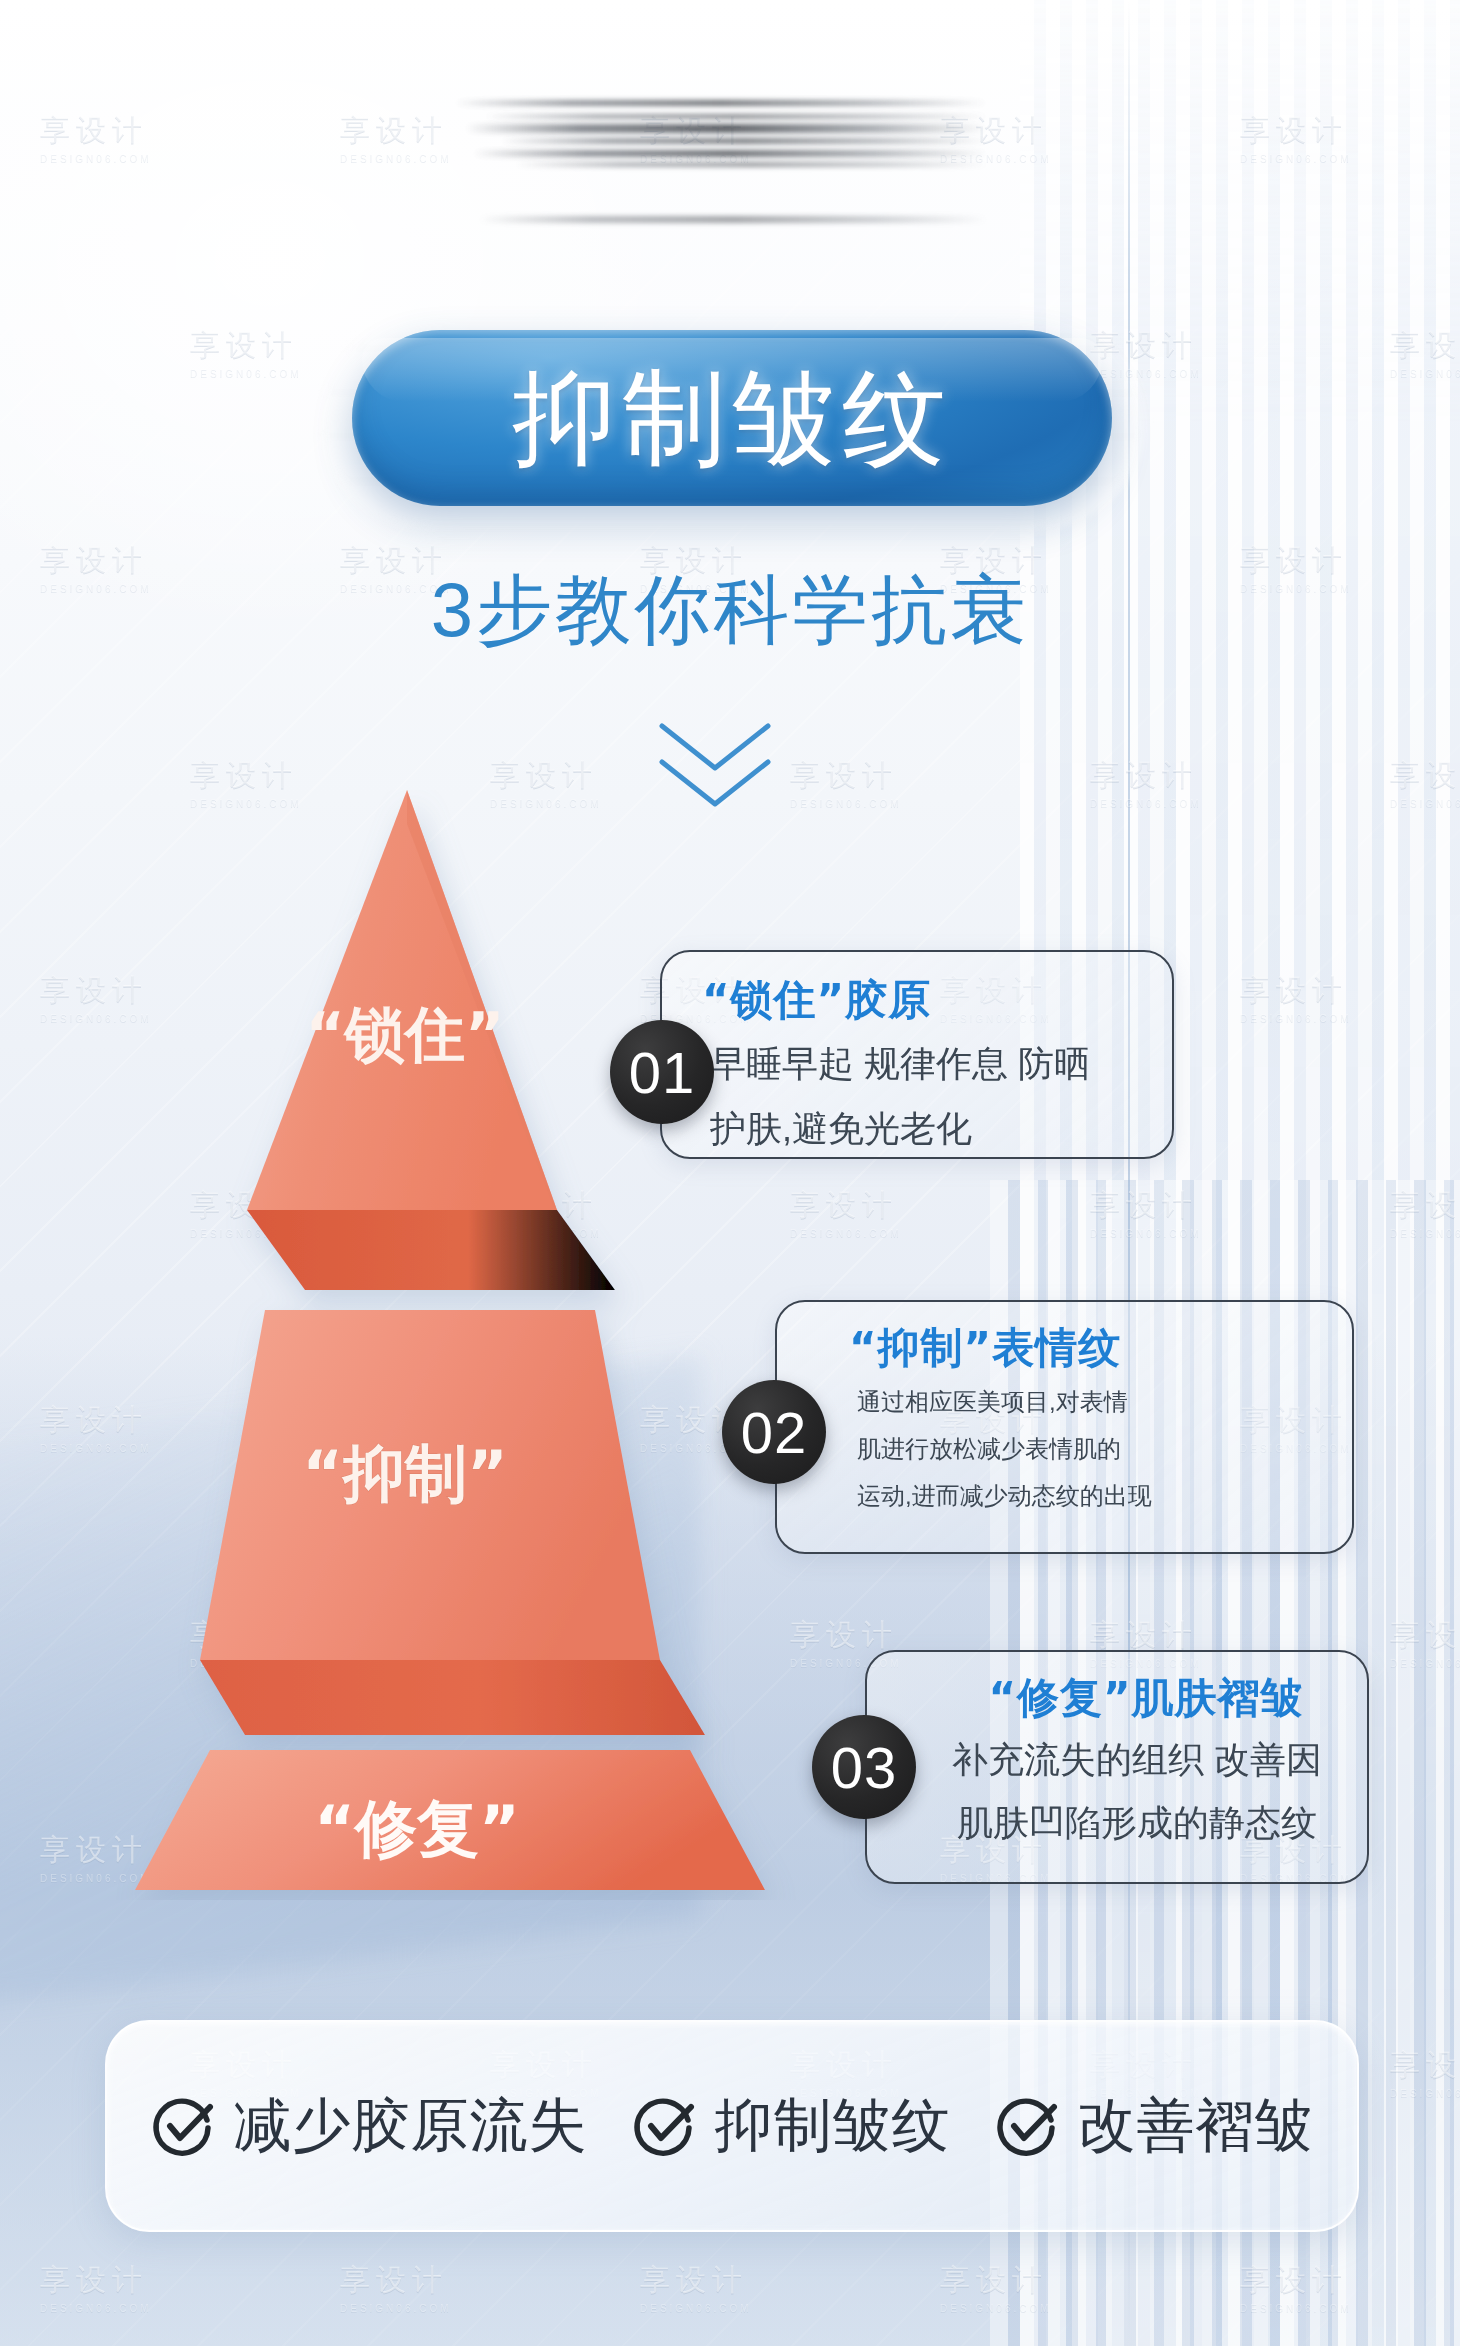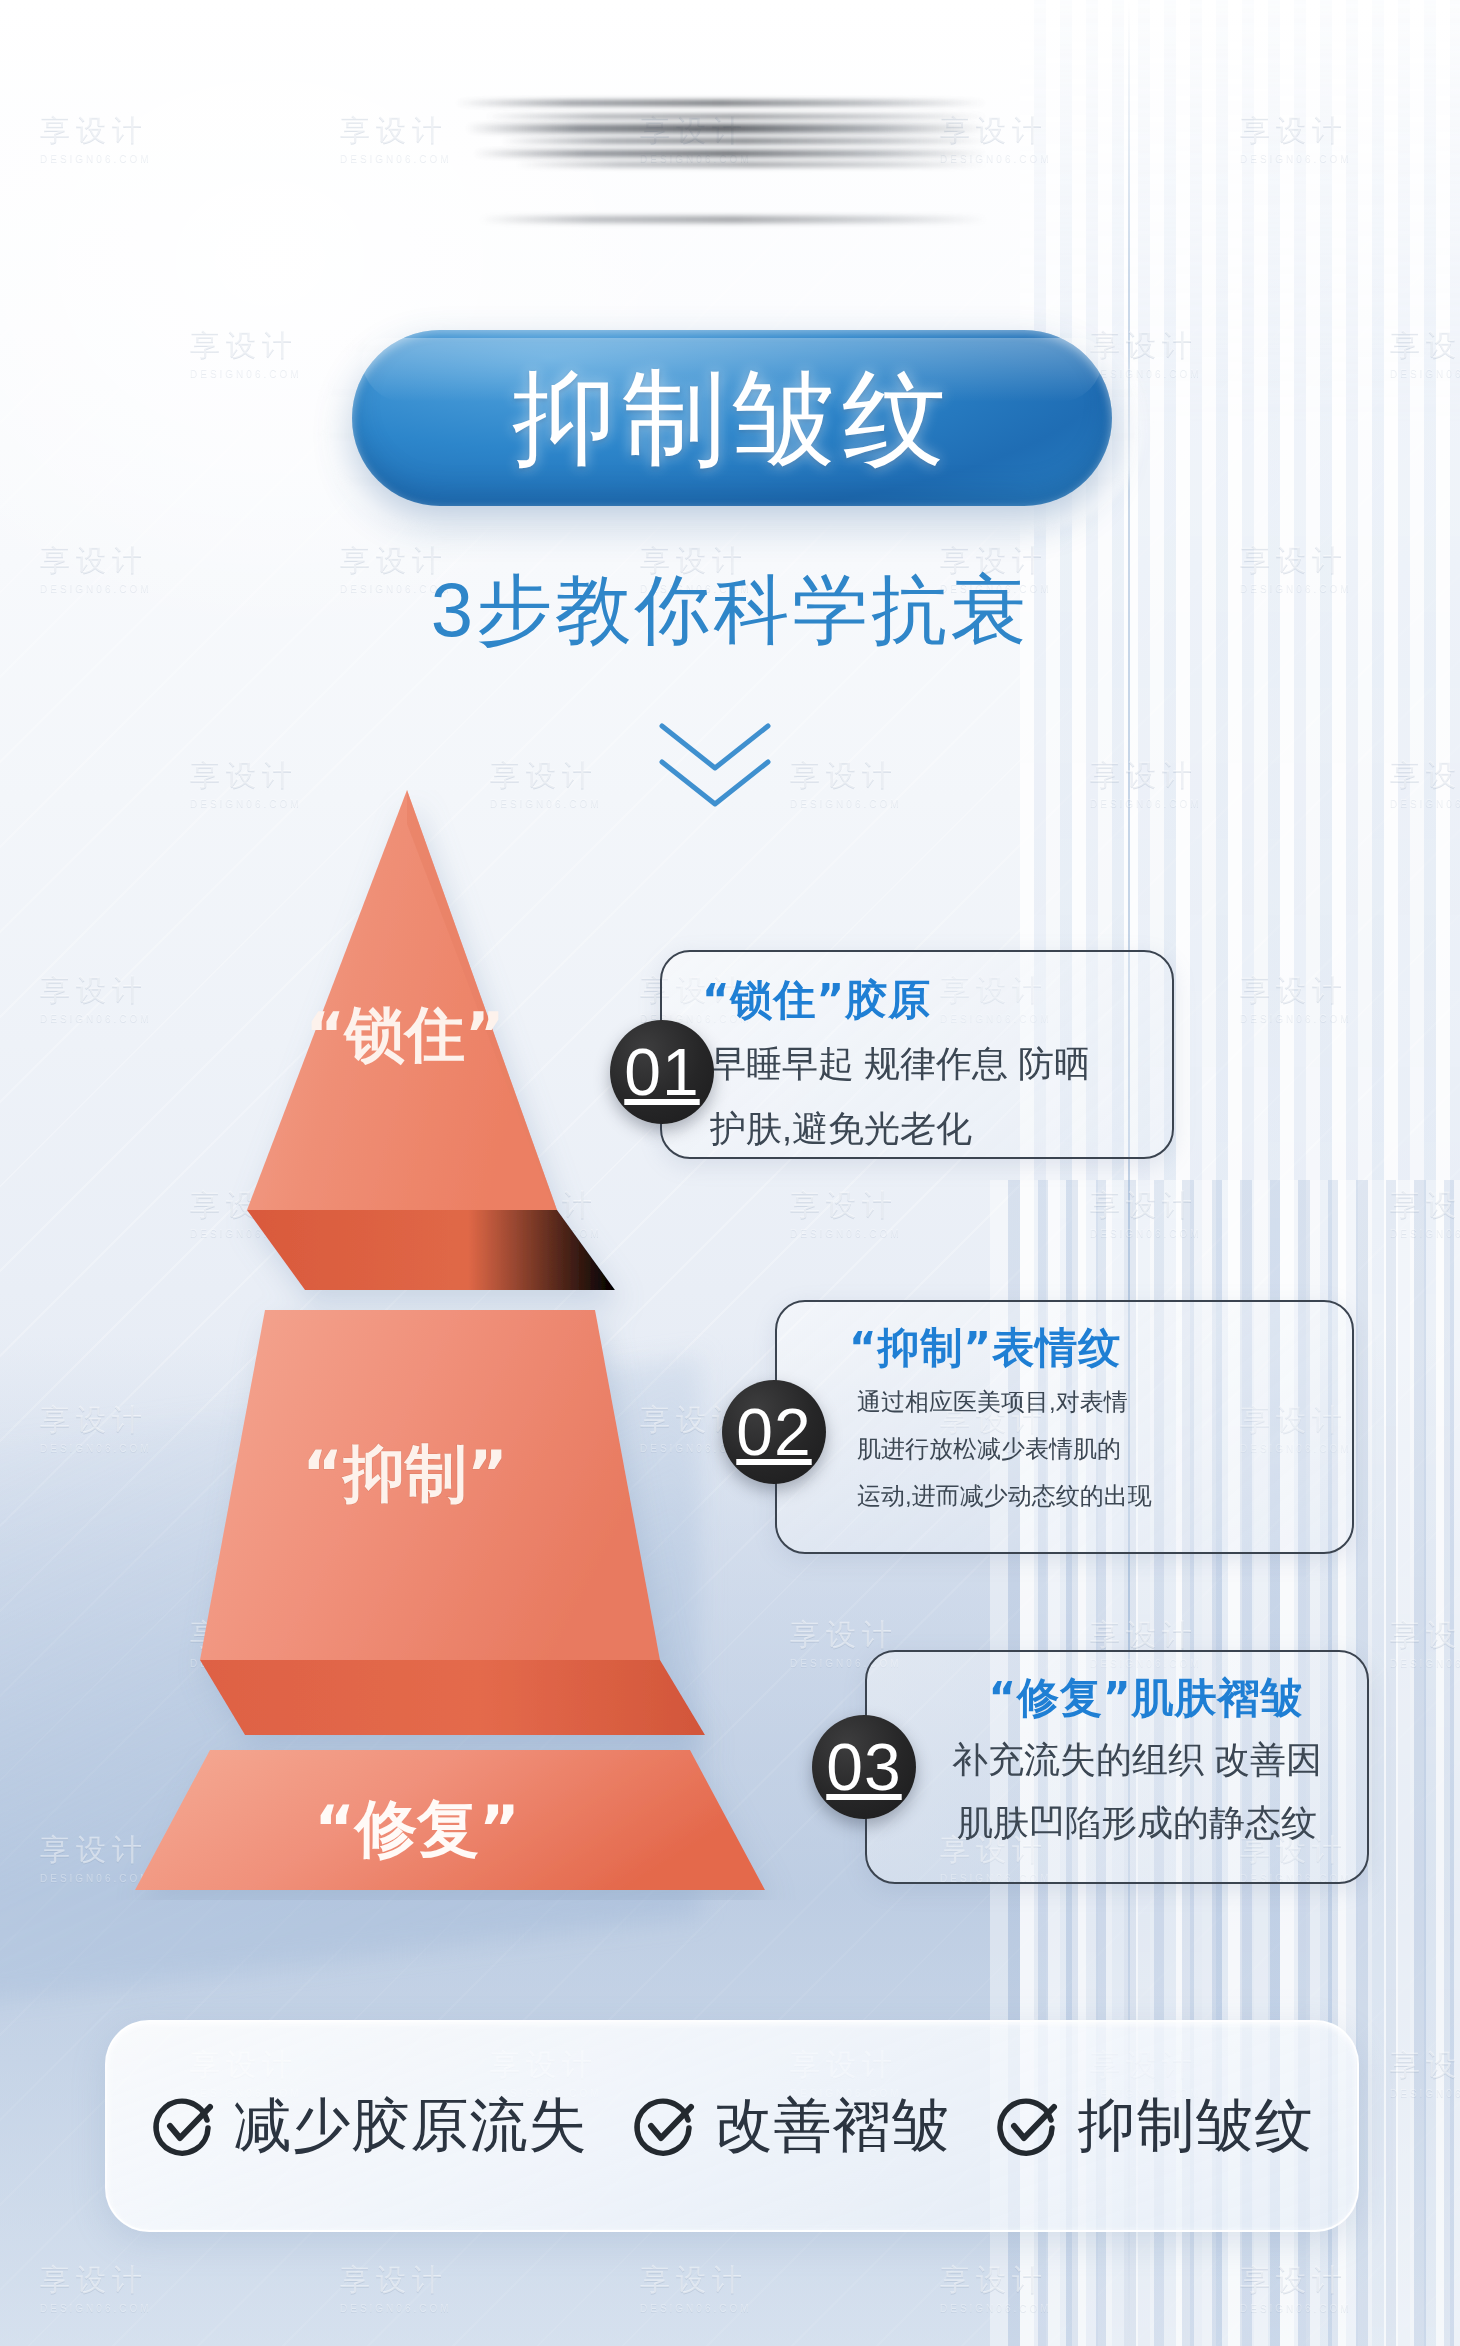--- a/index.html
+++ b/index.html
@@ -113,25 +113,24 @@
   .card{
     position:absolute;
     border:2.5px solid #3b4450;
     border-radius:30px;
     background:linear-gradient(140deg,rgba(255,255,255,.42),rgba(226,234,245,.30));
     box-shadow:0 6px 22px rgba(120,140,170,.18);
   }
   .num{
     position:absolute;width:104px;height:104px;border-radius:50%;
     background:radial-gradient(circle at 34% 28%,#3d3d3e 0%,#262627 55%,#1b1b1c 100%);
-    color:#fff;font-size:66px;display:flex;align-items:center;justify-content:center;
+    color:#fff;font-size:58px;display:flex;align-items:center;justify-content:center;
     letter-spacing:1px;font-weight:300;
     box-shadow:0 7px 16px rgba(40,50,65,.35);
     font-family:"Liberation Sans","DejaVu Sans",sans-serif;
-    text-decoration:underline;
   }
   .card h3{
     margin:0;color:#1f7fd4;font-weight:bold;letter-spacing:1px;
     font-family:"DejaVu Sans","Liberation Sans",sans-serif;
   }
   .card p{
     margin:8px;color:#3c4753;font-weight:400;
     font-family:"Liberation Sans","DejaVu Sans",sans-serif;
   }
 
@@ -339,24 +338,24 @@
         <path d="M56 26 A26 26 0 1 0 57 34" fill="none" stroke="#23292f" stroke-width="5.5" stroke-linecap="round"></path>
         <path d="M19 32 L29 44 L59 13" fill="none" stroke="#23292f" stroke-width="6" stroke-linecap="round" stroke-linejoin="round"></path>
       </svg>
       <span class="t">减少胶原流失</span>
     </div>
     <div class="feat">
       <svg class="chk" viewBox="0 0 64 64">
         <path d="M56 26 A26 26 0 1 0 57 34" fill="none" stroke="#23292f" stroke-width="5.5" stroke-linecap="round"></path>
         <path d="M19 32 L29 44 L59 13" fill="none" stroke="#23292f" stroke-width="6" stroke-linecap="round" stroke-linejoin="round"></path>
       </svg>
-      <span class="t">改善褶皱</span>
+      <span class="t">抑制皱纹</span>
     </div>
     <div class="feat">
       <svg class="chk" viewBox="0 0 64 64">
         <path d="M56 26 A26 26 0 1 0 57 34" fill="none" stroke="#23292f" stroke-width="5.5" stroke-linecap="round"></path>
         <path d="M19 32 L29 44 L59 13" fill="none" stroke="#23292f" stroke-width="6" stroke-linecap="round" stroke-linejoin="round"></path>
       </svg>
-      <span class="t">抑制皱纹</span>
+      <span class="t">改善褶皱</span>
     </div>
   </div>
 
 </div>
 
 </body></html>

